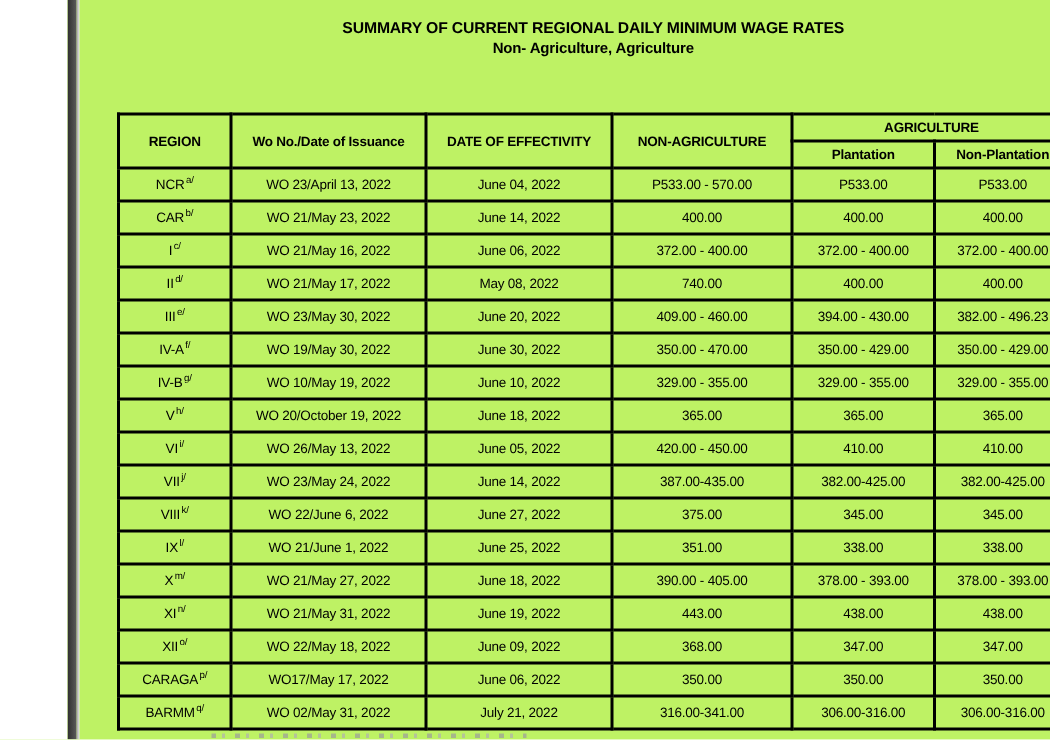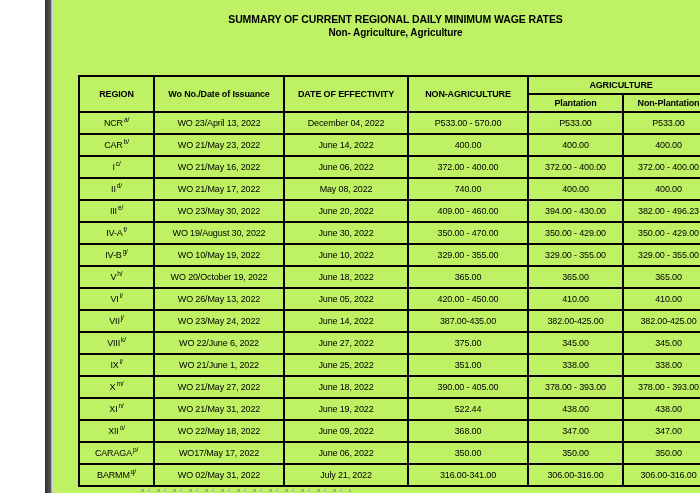--- a/index.html
+++ b/index.html
@@ -80,21 +80,21 @@
       </tr>
       <tr>
         <th>Plantation</th>
         <th>Non-Plantation</th>
       </tr>
     </thead>
     <tbody>
       <tr>
         <td><span>NCR</span><sup>a/</sup></td>
         <td>WO 23/April 13, 2022</td>
-        <td>December 04, 2022</td>
+        <td>June 04, 2022</td>
         <td>P533.00 - 570.00</td>
         <td>P533.00</td>
         <td>P533.00</td>
       </tr>
       <tr>
         <td><span>CAR</span><sup>b/</sup></td>
         <td>WO 21/May 23, 2022</td>
         <td>June 14, 2022</td>
         <td>400.00</td>
         <td>400.00</td>
@@ -119,21 +119,21 @@
       <tr>
         <td><span>III</span><sup>e/</sup></td>
         <td>WO 23/May 30, 2022</td>
         <td>June 20, 2022</td>
         <td>409.00 - 460.00</td>
         <td>394.00 - 430.00</td>
         <td>382.00 - 496.23</td>
       </tr>
       <tr>
         <td><span>IV-A</span><sup>f/</sup></td>
-        <td>WO 19/August 30, 2022</td>
+        <td>WO 19/May 30, 2022</td>
         <td>June 30, 2022</td>
         <td>350.00 - 470.00</td>
         <td>350.00 - 429.00</td>
         <td>350.00 - 429.00</td>
       </tr>
       <tr>
         <td><span>IV-B</span><sup>g/</sup></td>
         <td>WO 10/May 19, 2022</td>
         <td>June 10, 2022</td>
         <td>329.00 - 355.00</td>
@@ -185,21 +185,21 @@
         <td>WO 21/May 27, 2022</td>
         <td>June 18, 2022</td>
         <td>390.00 - 405.00</td>
         <td>378.00 - 393.00</td>
         <td>378.00 - 393.00</td>
       </tr>
       <tr>
         <td><span>XI</span><sup>n/</sup></td>
         <td>WO 21/May 31, 2022</td>
         <td>June 19, 2022</td>
-        <td>522.44</td>
+        <td>443.00</td>
         <td>438.00</td>
         <td>438.00</td>
       </tr>
       <tr>
         <td><span>XII</span><sup>o/</sup></td>
         <td>WO 22/May 18, 2022</td>
         <td>June 09, 2022</td>
         <td>368.00</td>
         <td>347.00</td>
         <td>347.00</td>

